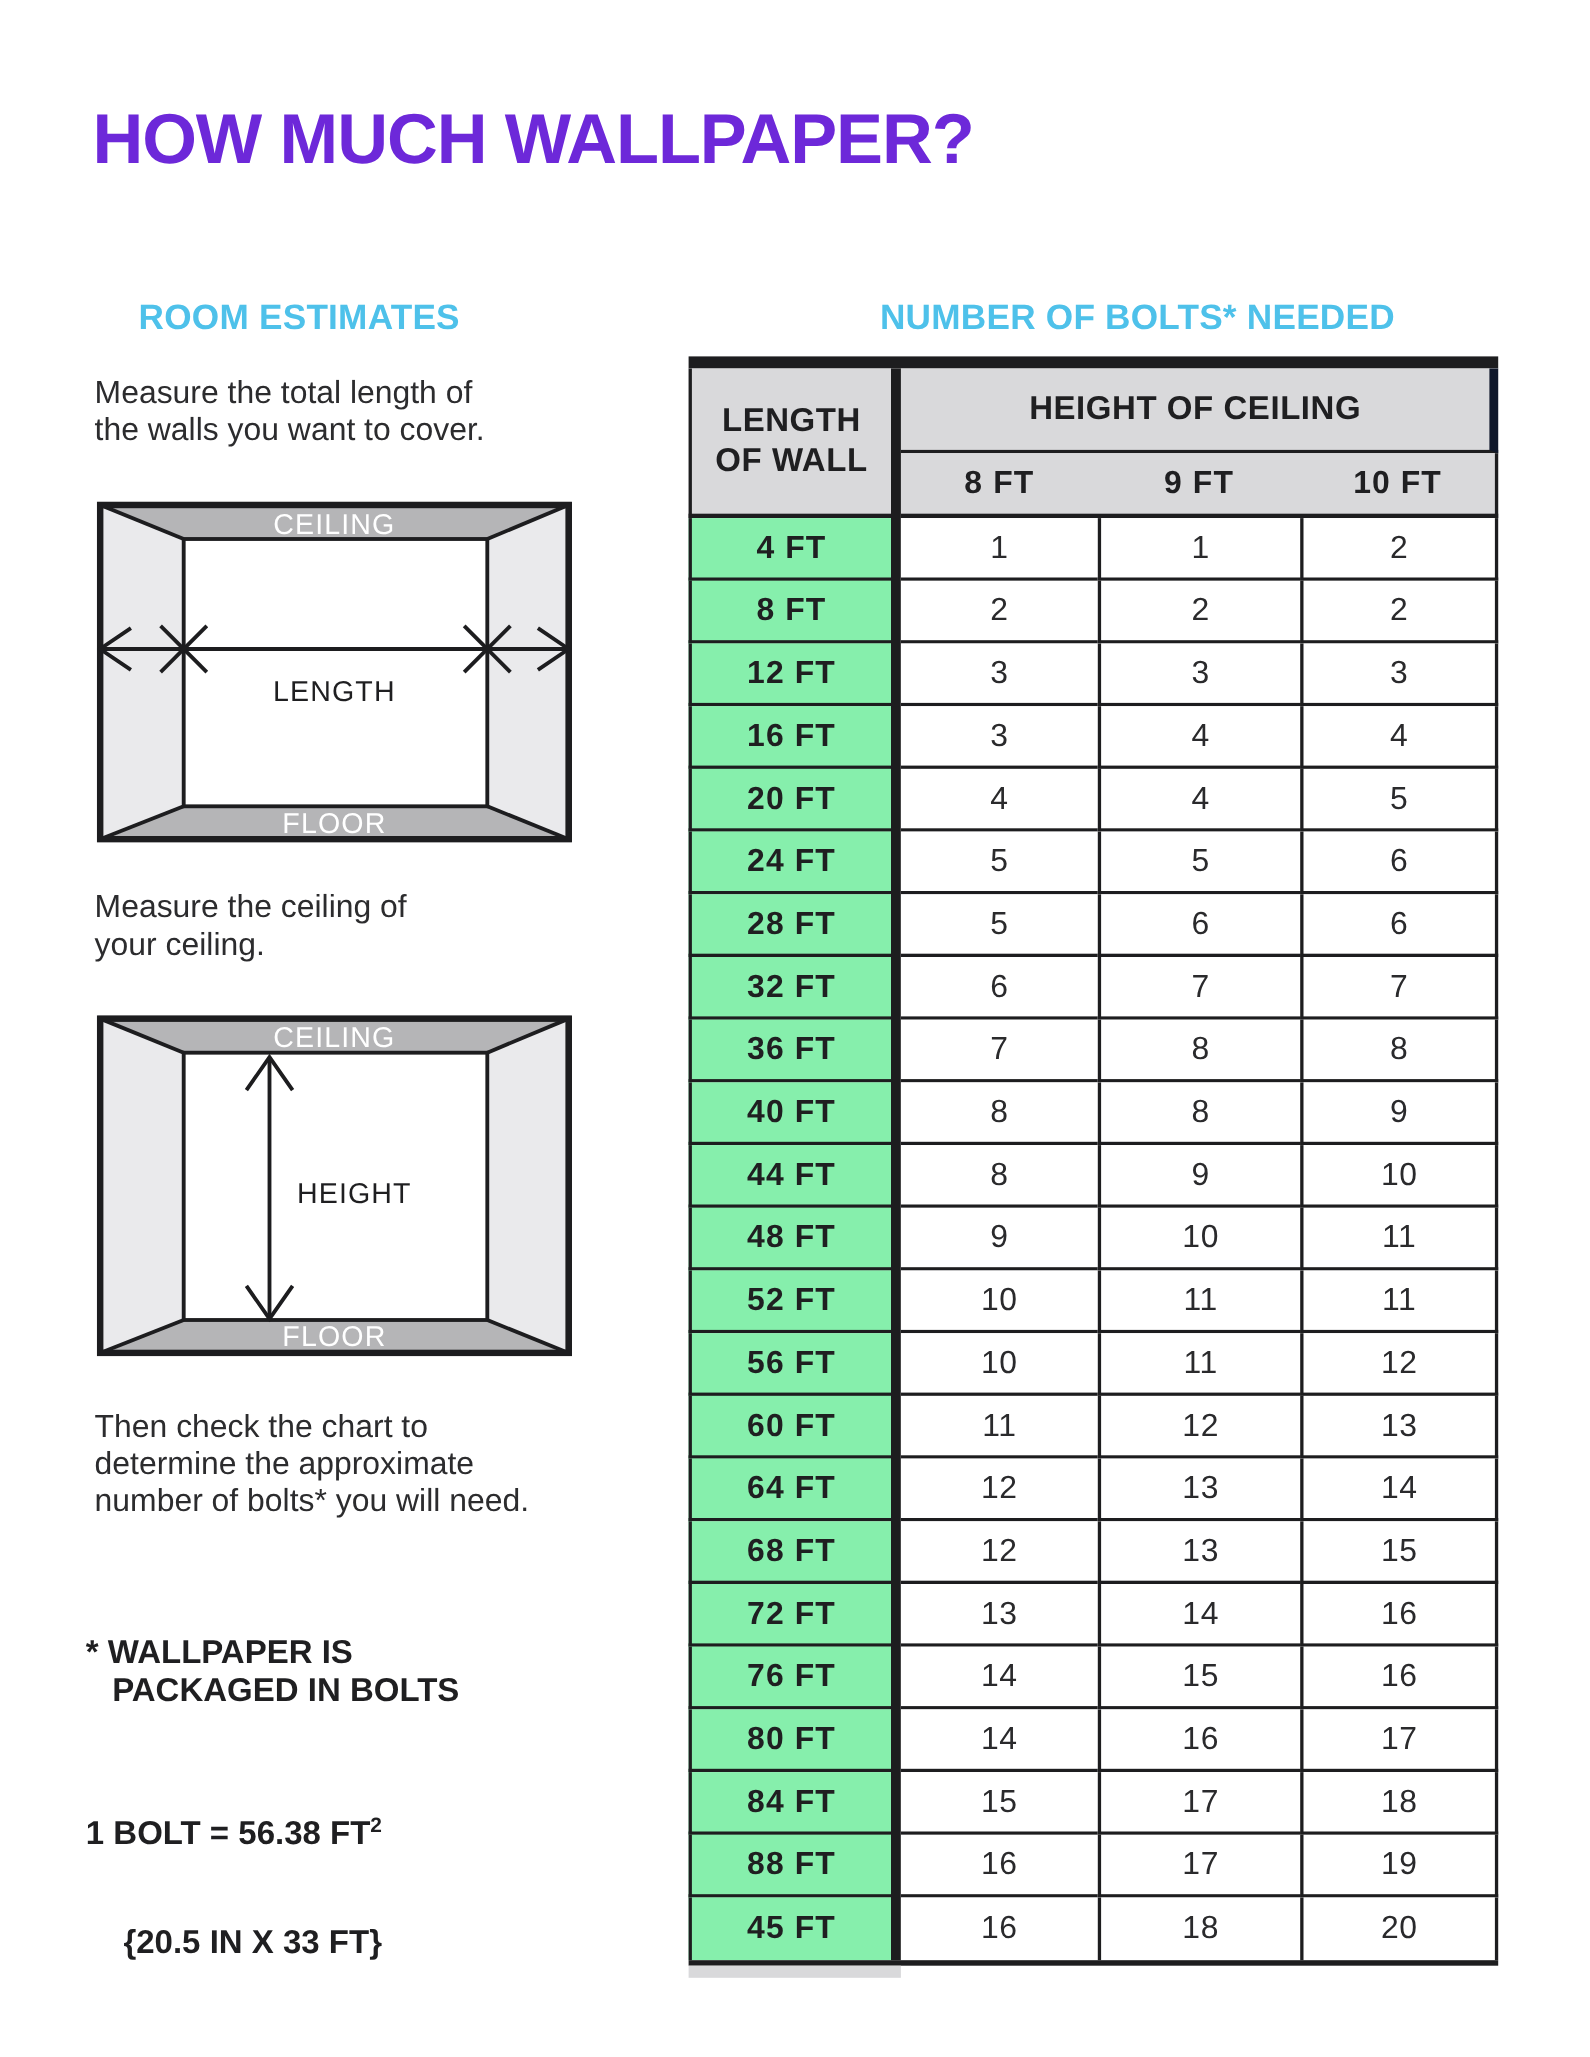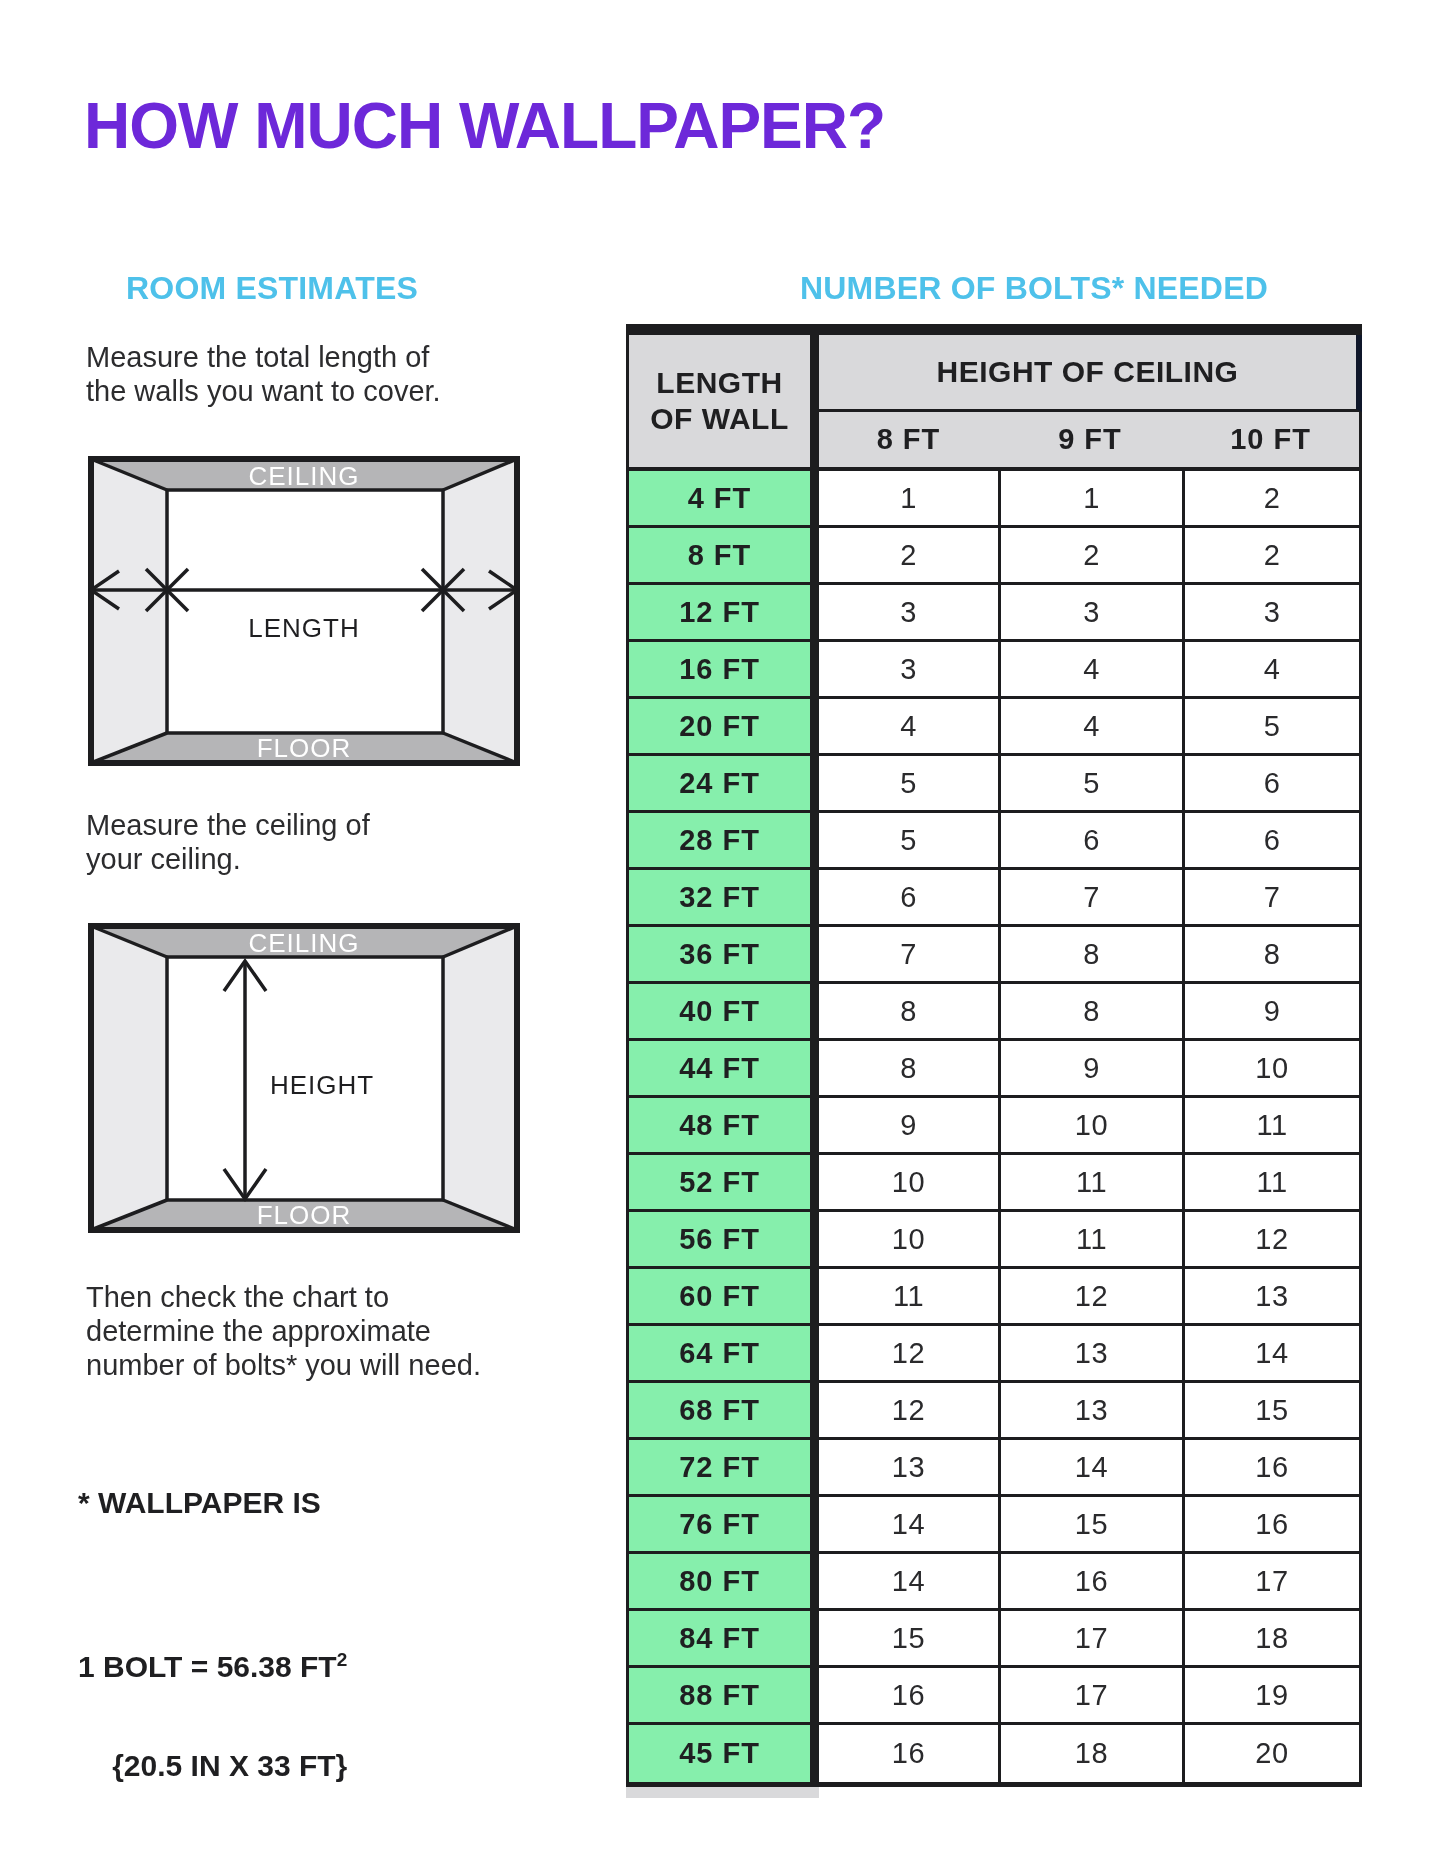--- a/index.html
+++ b/index.html
@@ -32,21 +32,21 @@
   .room-label-dark{fill:#1f1f21;}
 
   
   #bolt-table{left:626px;top:324px;width:736px;height:1475px;}
   #bolt-table .topbar{position:absolute;left:0;top:0;width:736px;height:11px;background:#1d1d1f;}
   #col1-header{position:absolute;left:0;top:11px;width:184px;height:136px;background:#d9d9db;
                border-left:3px solid #1d1d1f;border-bottom:4px solid #1d1d1f;box-sizing:border-box;
                display:flex;flex-direction:column;align-items:center;justify-content:center;
                font-weight:bold;font-size:30px;line-height:36px;letter-spacing:.5px;color:#1f1f21;}
   #span-header{position:absolute;left:193px;top:11px;width:543px;height:77px;background:#d9d9db;
-               border-bottom:3px solid #1d1d1f;border-right:6px solid #0f172a;box-sizing:border-box;
+               border-bottom:3px solid #1d1d1f;border-right:8px solid #0f172a;box-sizing:border-box;
                display:flex;align-items:center;justify-content:center;
                font-weight:bold;font-size:30px;letter-spacing:.5px;color:#1f1f21;}
   #sub-header{position:absolute;left:193px;top:88px;width:543px;height:59px;background:#d9d9db;
               border-bottom:4px solid #1d1d1f;border-right:3px solid #1d1d1f;box-sizing:border-box;
               display:flex;align-items:stretch;}
   #sub-header .colhead{display:flex;align-items:center;justify-content:center;
               font-weight:bold;font-size:29px;letter-spacing:1px;color:#1f1f21;}
   #sub-header .c2{width:179px;} #sub-header .c3{width:184px;} #sub-header .c4{width:177px;}
   #col1-divider{position:absolute;left:184px;top:11px;width:9px;height:1447px;background:#1d1d1f;}
   #rows-host{position:absolute;left:0;top:147px;width:736px;}
@@ -120,21 +120,21 @@
       <polyline points="136,68 157,38 178,68"></polyline>
       <polyline points="136,246 157,276 178,246"></polyline>
     </g>
     <text class="room-label-light" x="216" y="20" text-anchor="middle" dominant-baseline="central">CEILING</text>
     <text class="room-label-light" x="216" y="292" text-anchor="middle" dominant-baseline="central">FLOOR</text>
     <text class="room-label-dark" x="182" y="162" text-anchor="start" dominant-baseline="central">HEIGHT</text>
   </svg>
 
   <div class="abs para" id="para3"><span>Then check the chart to</span><br><span>determine the approximate</span><br><span>number of bolts* you will need.</span></div>
 
-  <div class="abs footnote" id="footnote-block"><span>* WALLPAPER IS</span><br></div>
+  <div class="abs footnote" id="footnote-block"><span>* WALLPAPER IS</span><br><span class="indent">PACKAGED IN BOLTS</span></div>
 
   <div class="abs footnote" id="bolt-block">
     <div><span>1 BOLT = 56.38 FT</span><sup>2</sup></div>
     <div>{20.5 IN X 33 FT}</div>
   </div>
 
   <div class="abs" id="bolt-table">
     <div class="topbar"></div>
     <div id="col1-header">
       <span>LENGTH</span>

